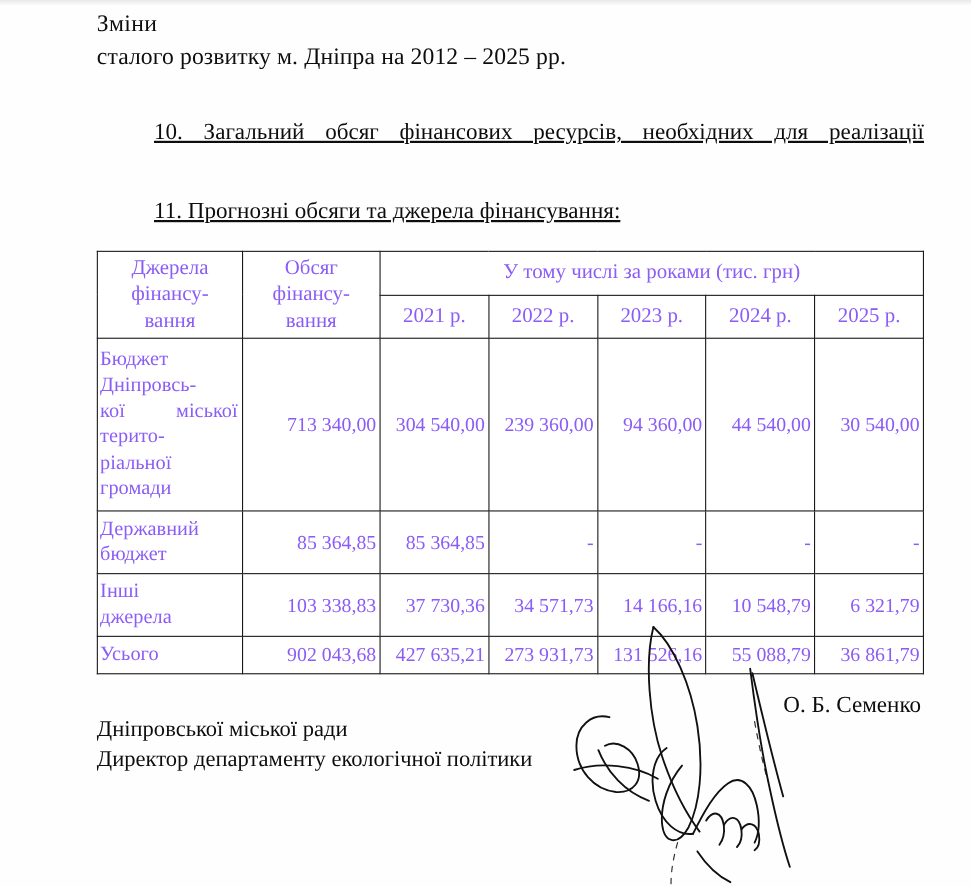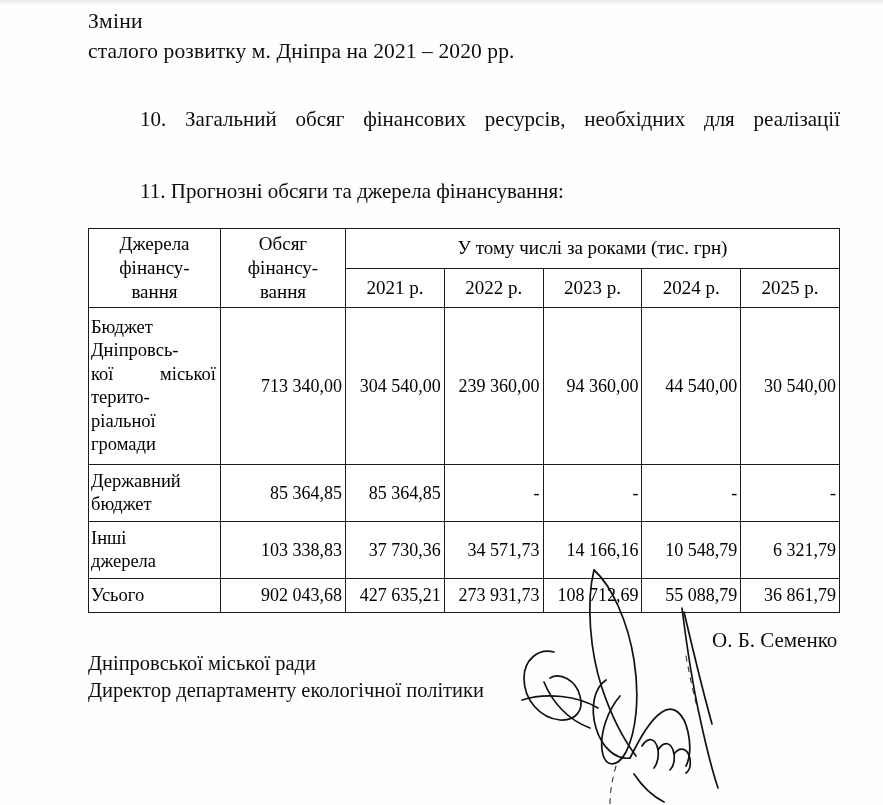--- a/index.html
+++ b/index.html
@@ -45,20 +45,21 @@
   }
   .title-line.l1 { letter-spacing: 0.3px; }
 
   
   .para {
     position: absolute;
     left: 88px;
     width: 752px;
     font-size: 21px;
     line-height: 31px;
+    text-decoration: underline;
   }
   .para-10 { top: 104px; text-align: justify; text-indent: 52px; }
   .para-10 > .just-line {
     display: block;
     text-align: justify;
     text-align-last: justify;
     text-indent: 52px;
     white-space: normal;
   }
   .para-10 > .tail { display: block; text-indent: 0; }
@@ -73,21 +74,21 @@
     border-collapse: collapse;
     table-layout: fixed;
     font-size: 18.5px;
     background: #fff;
   }
   .fin-table th, .fin-table td {
     border: 1.4px solid #1a1a1a;
     padding: 0;
     vertical-align: middle;
     font-weight: normal;
-    color: #000000;
+    color: #8b5cf6;
   }
   .fin-table th {
     text-align: center;
     font-size: 19px;
     line-height: 24px;
     padding: 3px 2px;
   }
   .th-src, .th-vol { width: 127px; }
   .th-vol { width: 120px; }
   .th-year { width: 101px; }
@@ -142,21 +143,21 @@
   }
 </style>
 </head>
 <body>
 
 <div class="page">
   <div class="scan-top-band"></div>
 
   <div class="title-block">
     <div class="title-line l1">Зміни</div>
-    <div class="title-line">сталого розвитку м. Дніпра на 2021 – 2020 рр.</div>
+    <div class="title-line">сталого розвитку м. Дніпра на 2012 – 2025 рр.</div>
   </div>
 
   <div class="para para-10">
     <span class="just-line">10.  Загальний  обсяг  фінансових  ресурсів,  необхідних  для  реалізації</span>
   </div>
 
   <div class="para para-11">11. Прогнозні обсяги та джерела фінансування:</div>
 
   <table class="fin-table">
     <thead>
@@ -224,21 +225,21 @@
         <td class="num-cell">14 166,16</td>
         <td class="num-cell">10 548,79</td>
         <td class="num-cell">6 321,79</td>
       </tr>
 
       <tr class="row-total">
         <td class="label-cell">Усього</td>
         <td class="num-cell">902 043,68</td>
         <td class="num-cell">427 635,21</td>
         <td class="num-cell">273 931,73</td>
-        <td class="num-cell">108 712,69</td>
+        <td class="num-cell">131 526,16</td>
         <td class="num-cell">55 088,79</td>
         <td class="num-cell">36 861,79</td>
       </tr>
 
     </tbody>
   </table>
 
   <div class="sig-block">
     <div>Дніпровської міської ради</div>
     <div>Директор департаменту екологічної політики</div>

